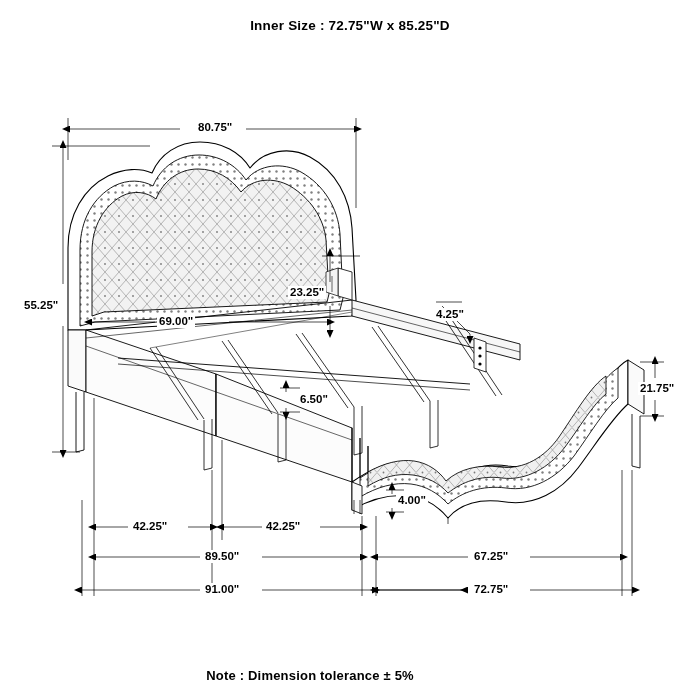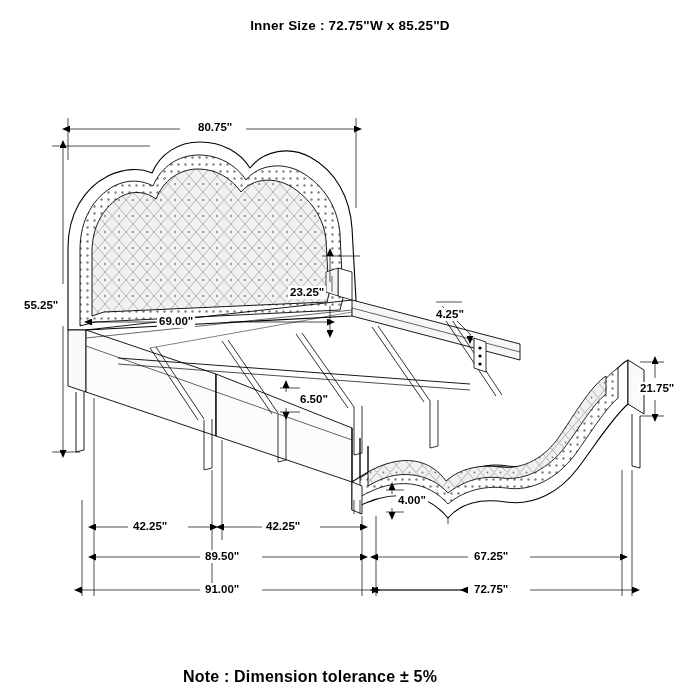--- a/index.html
+++ b/index.html
@@ -29,21 +29,21 @@
     font-size: 13.5px;
     font-weight: bold;
     letter-spacing: 0.2px;
   }
   .note {
     position: absolute;
     top: 668px;
     left: 0;
     width: 620px;
     text-align: center;
-    font-size: 16px;
+    font-size: 13px;
     font-weight: bold;
     letter-spacing: 0.2px;
   }
   .canvas {
     position: absolute;
     top: 0;
     left: 0;
     width: 700px;
     height: 700px;
   }

